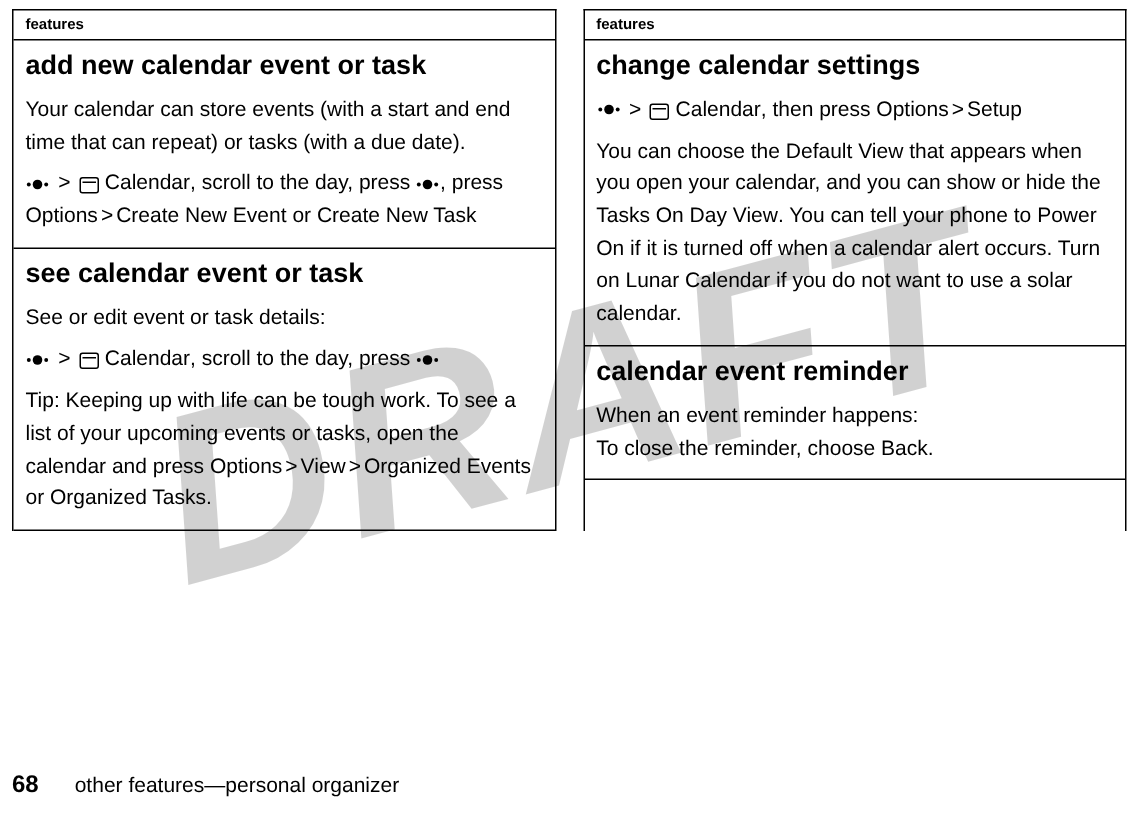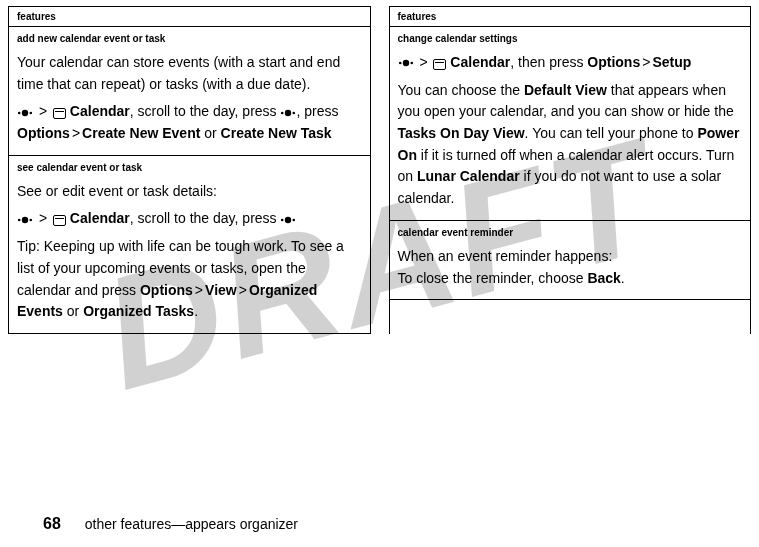--- a/index.html
+++ b/index.html
@@ -46,31 +46,31 @@
       padding: 6px 8px 10px 8px;
     }
     .head {
       font-weight: bold;
       font-size: 10px;
       padding: 4px 8px;
       border-bottom: 1.5px solid #000;
     }
     .title {
       font-weight: bold;
-      font-size: 10px;
+      font-size: 18px;
       margin-bottom: 8px;
     }
     .body {
       font-size: 14px;
       line-height: 1.55;
     }
     .cond {
       font-family: "Arial Narrow", Arial, sans-serif;
       font-stretch: condensed;
-      font-weight: bold;
+      font-weight: normal;
       text-align: center;
     }
     .navkey {
       display: inline-block;
       vertical-align: middle;
     }
     .navkey svg { display: block; }
     .calicon {
       display: inline-block;
       border: 1.2px solid #000;
@@ -95,21 +95,20 @@
       bottom: 14px;
       left: 8px;
       font-size: 14px;
       display: flex;
       align-items: baseline;
       gap: 24px;
     }
     .pageno {
       font-weight: bold;
       font-size: 16px;
-      margin-left: 35px;
     }
     .tip-label { font-weight: normal; }
     .para { margin-top: 6px; }
   </style>
 </head>
 <body>
 
 <div class="watermark">DRAFT</div>
 
 <div class="page">
@@ -185,14 +184,14 @@
       <div class="body">
         <span>To close the reminder, choose </span><span class="cond">Back</span><span>.</span>
       </div>
     </div>
   </div>
 
 </div>
 
 <div class="footer">
   <span class="pageno">68</span>
-  <span>other features—appears organizer</span>
+  <span>other features—personal organizer</span>
 </div>
 
 </body></html>

